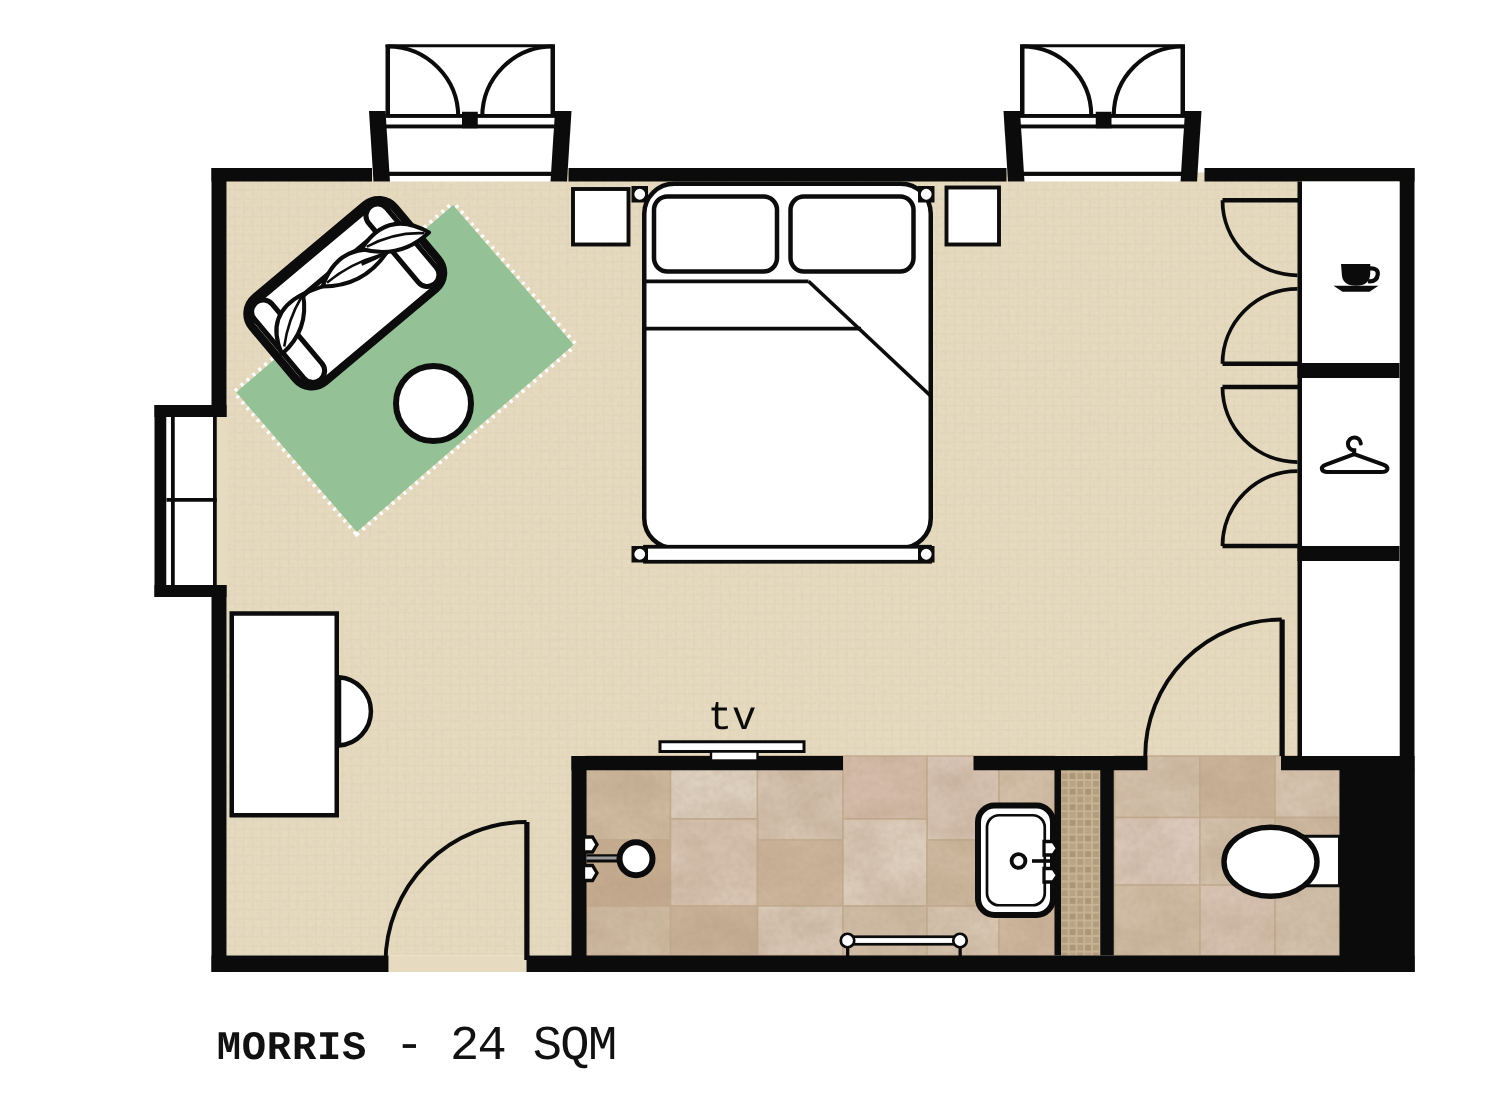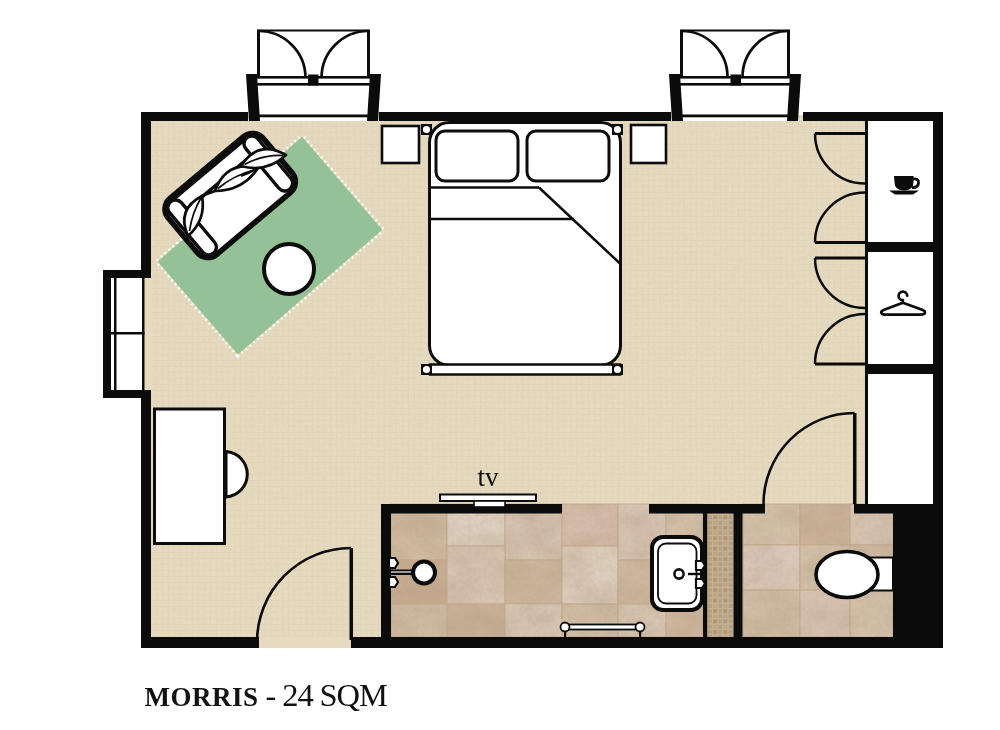--- a/index.html
+++ b/index.html
@@ -1,16 +1,16 @@
 <!DOCTYPE html>
 <html><head>
 <meta charset="utf-8">
 <style>
   html,body{margin:0;padding:0;background:#ffffff;}
-  .page{width:1000px;height:730px;position:relative;font-family:Liberation Serif, serif;}
+  .page{width:1000px;height:730px;position:relative;font-family:Liberation Mono, monospace;}
   svg{display:block;}
 </style>
 </head>
 <body>
 <div class="page">
 <svg width="1000" height="730" viewBox="0 0 1000 730" xmlns="http://www.w3.org/2000/svg">
 <defs>
   <filter id="ftex" x="-5%" y="-5%" width="110%" height="110%">
     <feTurbulence type="fractalNoise" baseFrequency="0.35" numOctaves="3" seed="7" stitchTiles="stitch" result="t"></feTurbulence>
     <feColorMatrix in="t" type="matrix" values="0 0 0 0 0.55  0 0 0 0 0.48  0 0 0 0 0.34  0 0 1.3 0 -0.38"></feColorMatrix>

